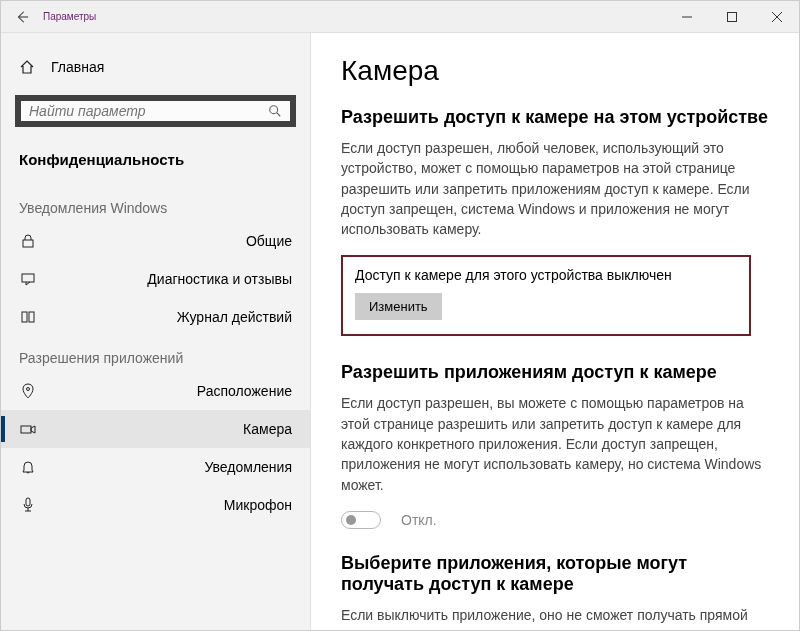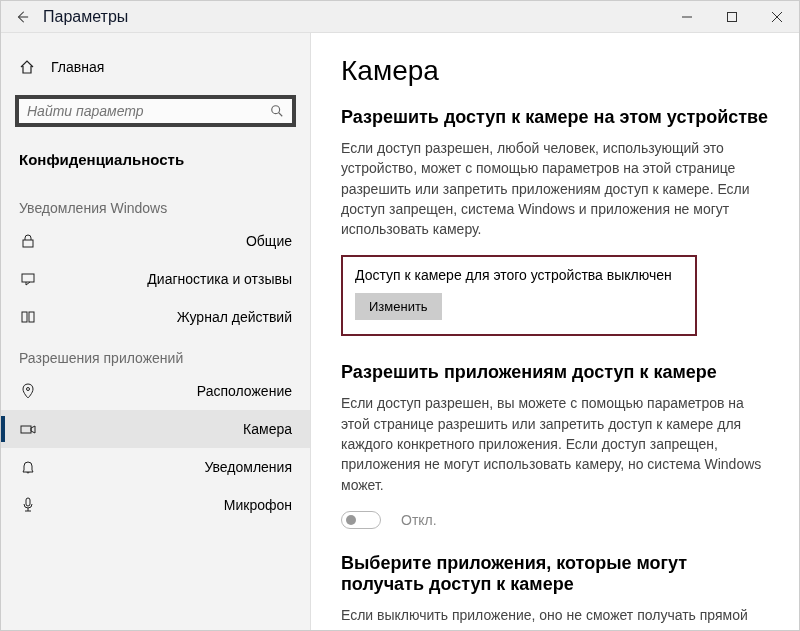--- a/index.html
+++ b/index.html
@@ -25,21 +25,21 @@
     height: 32px;
     background: #f0f0f0;
     border-bottom: 1px solid #e0e0e0;
   }
   .titlebar-left {
     display: flex;
     align-items: center;
     gap: 14px;
     padding-left: 14px;
   }
-  .titlebar-title { font-size: 16px; color: #0f172a; }
+  .titlebar-title { font-size: 10px; color: #701a75; }
   .titlebar-right {
     margin-left: auto;
     display: flex;
   }
   .win-btn {
     width: 45px;
     height: 32px;
     display: flex;
     align-items: center;
     justify-content: center;
@@ -63,21 +63,21 @@
     display: flex;
     align-items: flex-end;
     gap: 16px;
     padding: 8px 18px;
     cursor: pointer;
   }
   .home-row span.label { font-size: 14px; }
   .search-box {
     margin: 12px 14px 10px 14px;
     height: 32px;
-    border: 4px solid #404040;
+    border: 6px solid #404040;
     background: #fbfbfb;
     display: flex;
     align-items: center;
     padding: 0 8px;
   }
   .search-box input {
     border: none;
     outline: none;
     background: transparent;
     flex: 1;
@@ -140,21 +140,21 @@
   .body-text {
     font-size: 14px;
     color: #444;
     line-height: 1.45;
     margin-bottom: 16px;
   }
   .highlight-box {
     border: 2px solid #6b1d2a;
     padding: 10px 12px 14px 12px;
     margin-bottom: 26px;
-    width: 356px;
+    width: 410px;
   }
   .status-line {
     font-size: 14px;
     margin-bottom: 10px;
   }
   .change-btn {
     background: #ccc;
     border: none;
     padding: 6px 14px;
     font-size: 13px;

